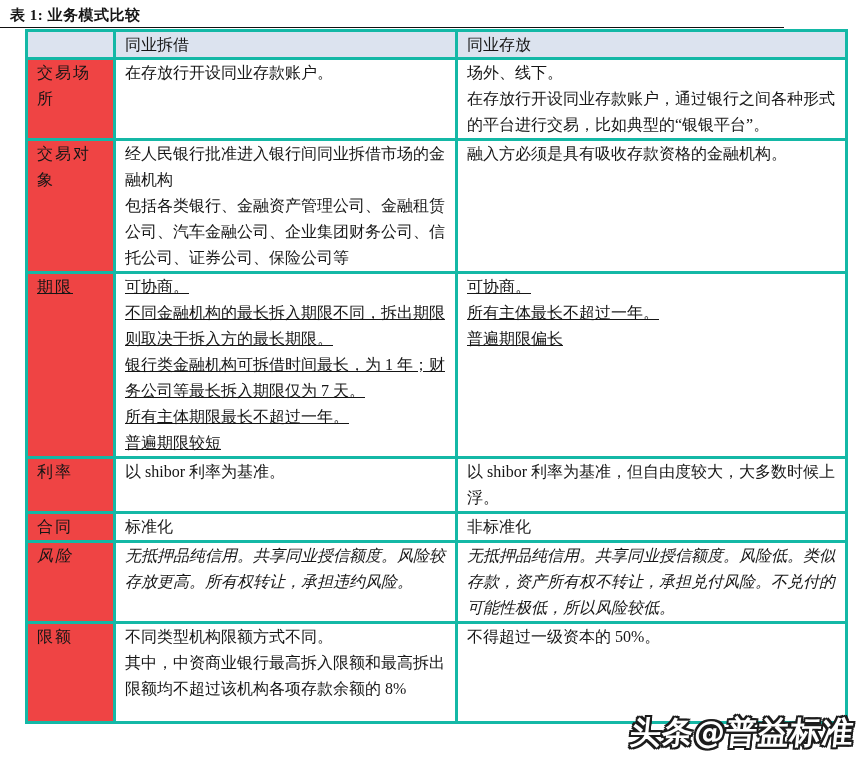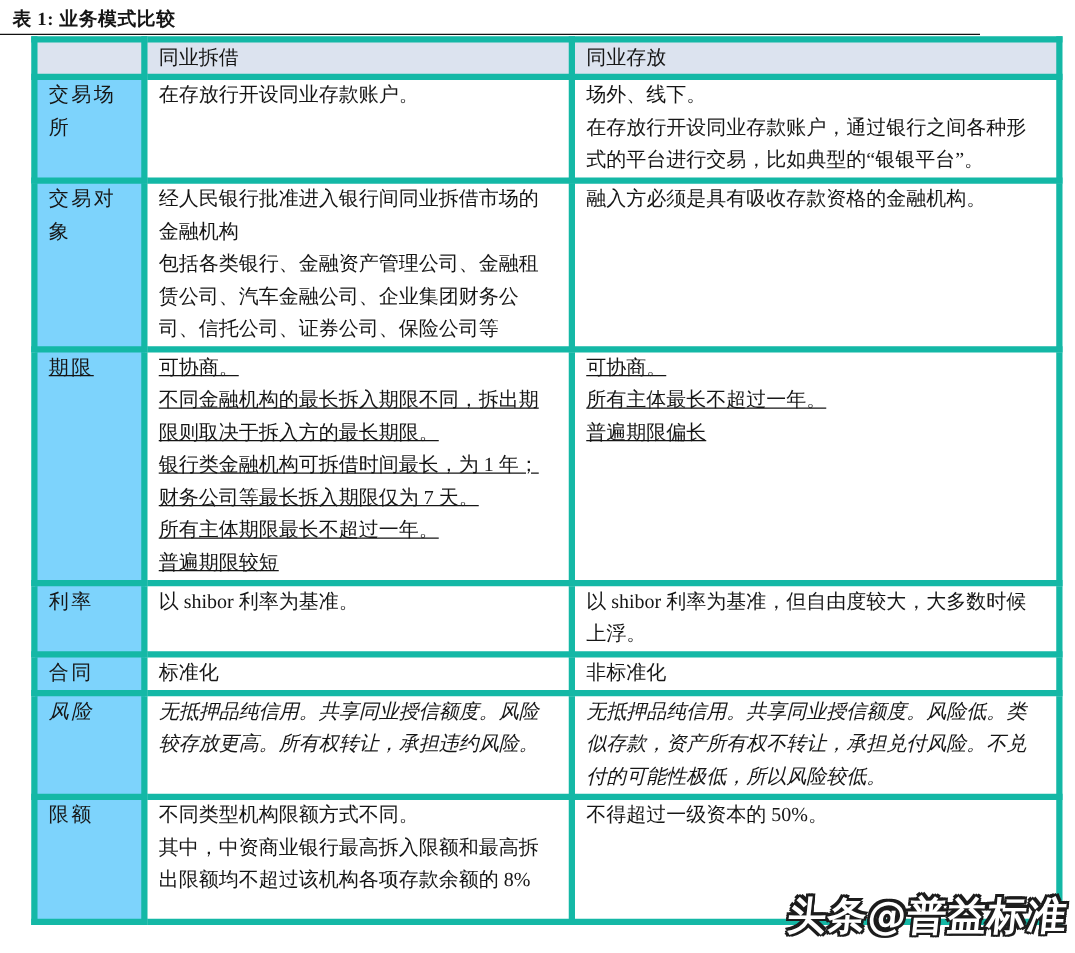--- a/index.html
+++ b/index.html
@@ -23,35 +23,35 @@
   table.cmp {
     border-collapse: collapse;
     margin: 1px 0 0 25px;
     width: 820px;
     table-layout: fixed;
   }
   table.cmp col.c-label { width: 88px; }
   table.cmp col.c-lend  { width: 342px; }
   table.cmp col.c-dep   { width: 390px; }
   table.cmp td, table.cmp th {
-    border: 5px solid #14b8a6;
+    border: 3px solid #14b8a6;
     vertical-align: top;
     font-size: 16px;
     font-weight: normal;
     line-height: 26px;
     padding: 0 9px;
     text-align: left;
   }
   table.cmp thead th {
     background: #dce3ef;
     height: 26px;
     line-height: 25px;
   }
   td.label {
-    background: #7dd3fc;
+    background: #ef4444;
     letter-spacing: 2px;
     padding-top: 2px;
   }
   td.data { text-align: justify; padding-top: 2px; }
   .para { margin: 0; }
   tr.r0 { height: 76px; }
   tr.r1 { height: 129px; }
   tr.r2 { height: 185px; text-decoration: underline; }
   tr.r3 { height: 53px; padding-left: 44px; }
   tr.r4 { height: 27px; }

